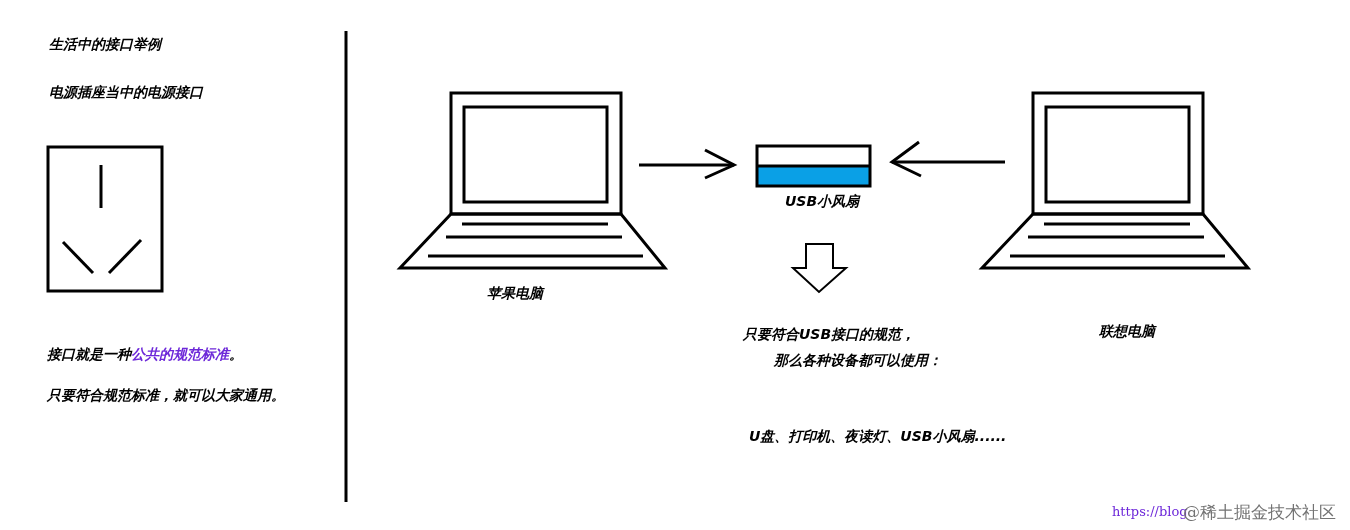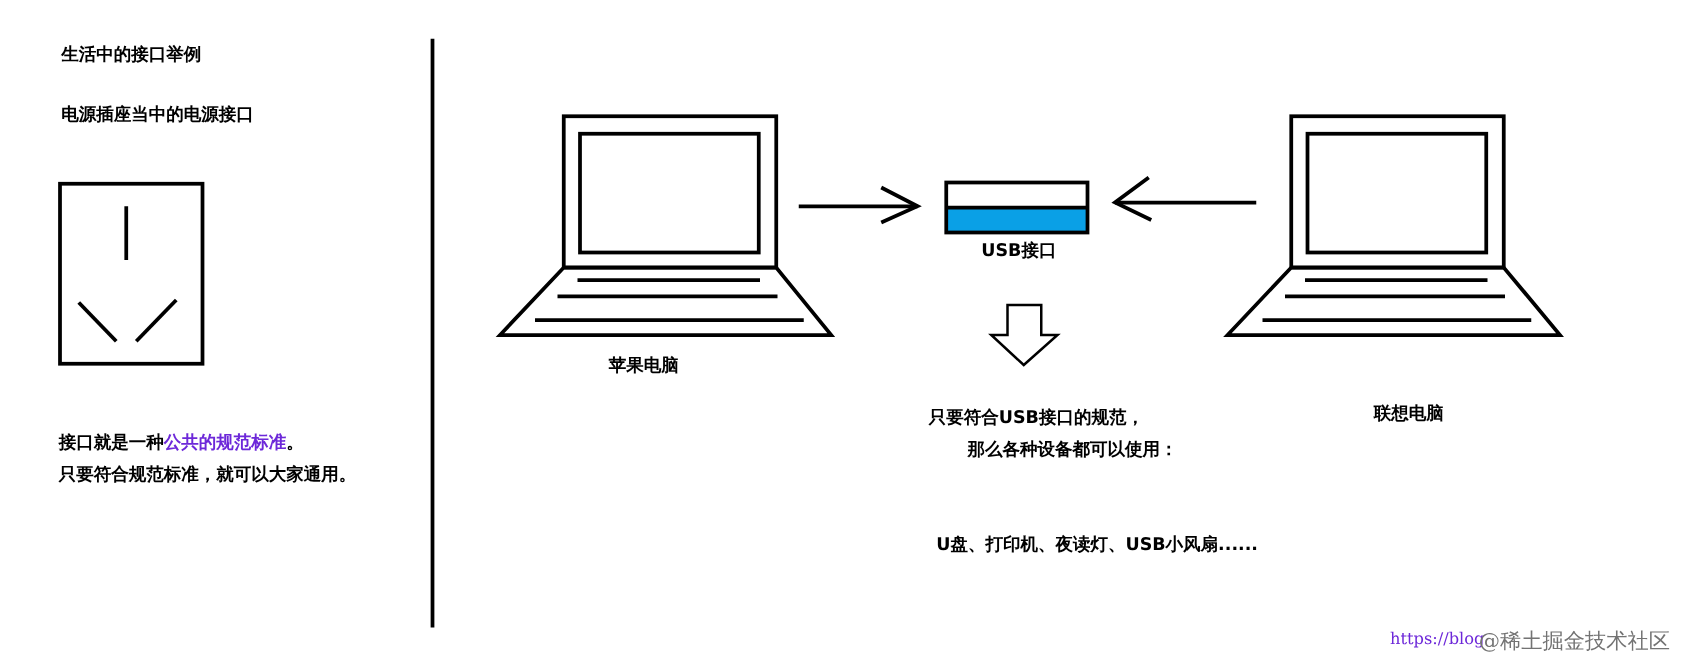--- a/index.html
+++ b/index.html
@@ -1,18 +1,18 @@
 <!DOCTYPE html>
 <html><head>
   <meta charset="utf-8">
   <style>
     html, body { margin: 0; padding: 0; background: #ffffff; }
     body { width: 1350px; height: 530px; position: relative; overflow: hidden;
            font-family: "DejaVu Sans", "Liberation Sans", sans-serif; color: #000; }
-    .txt { position: absolute; font-weight: bold; font-size: 14px; line-height: 18px; white-space: nowrap; }
+    .txt { position: absolute; font-weight: bold; font-size: 14px; line-height: 18px; white-space: nowrap; font-style: italic; }
     .red { color: #6d28d9; }
     svg.canvas { position: absolute; left: 0; top: 0; }
     .wm { position: absolute; font-family: "DejaVu Serif", "Liberation Serif", serif; color: #737373; white-space: nowrap; }
   </style>
 </head>
 <body>
 
 <svg class="canvas" width="1350" height="530">
 
   <g stroke="#000" stroke-width="3" fill="none">
@@ -59,24 +59,24 @@
   </g>
 
   <polygon points="806,244 833,244 833,268 846,268 819,292 793,268 806,268" fill="#fff" stroke="#000" stroke-width="2"></polygon>
 </svg>
 
 <div class="txt" style="left:49px; top:35px;">生活中的接口举例</div>
 <div class="txt" style="left:49px; top:83px;">电源插座当中的电源接口</div>
 <div class="txt" style="left:47px; top:345px;">
   <span>接口就是一种</span><span class="red">公共的规范标准</span><span>。</span>
 </div>
-<div class="txt" style="left:47px; top:371px;text-align:right;">只要符合规范标准，就可以大家通用。</div>
+<div class="txt" style="left:47px; top:386px;text-align:right;">只要符合规范标准，就可以大家通用。</div>
 
 <div class="txt" style="left:487px; top:284px;">苹果电脑</div>
 <div class="txt" style="left:1099px; top:282px;margin-top:40px;">联想电脑</div>
-<div class="txt" style="left:785px; top:192px;">USB接口</div>
+<div class="txt" style="left:785px; top:192px;">USB小风扇</div>
 
 <div class="txt" style="left:743px; top:325px;text-align:right;">只要符合USB接口的规范，</div>
 <div class="txt" style="left:774px; top:351px;">那么各种设备都可以使用：</div>
 <div class="txt" style="left:749px; top:402px;margin-top:25px;">U盘、打印机、夜读灯、USB小风扇......</div>
 
 <div class="wm" style="left:1112px; top:504px; font-size:13px; color:#6d28d9;">https://blog</div>
 <div class="wm" style="left:1183px; top:501px; font-size:17px;">@稀土掘金技术社区</div>
 
 </body></html>

